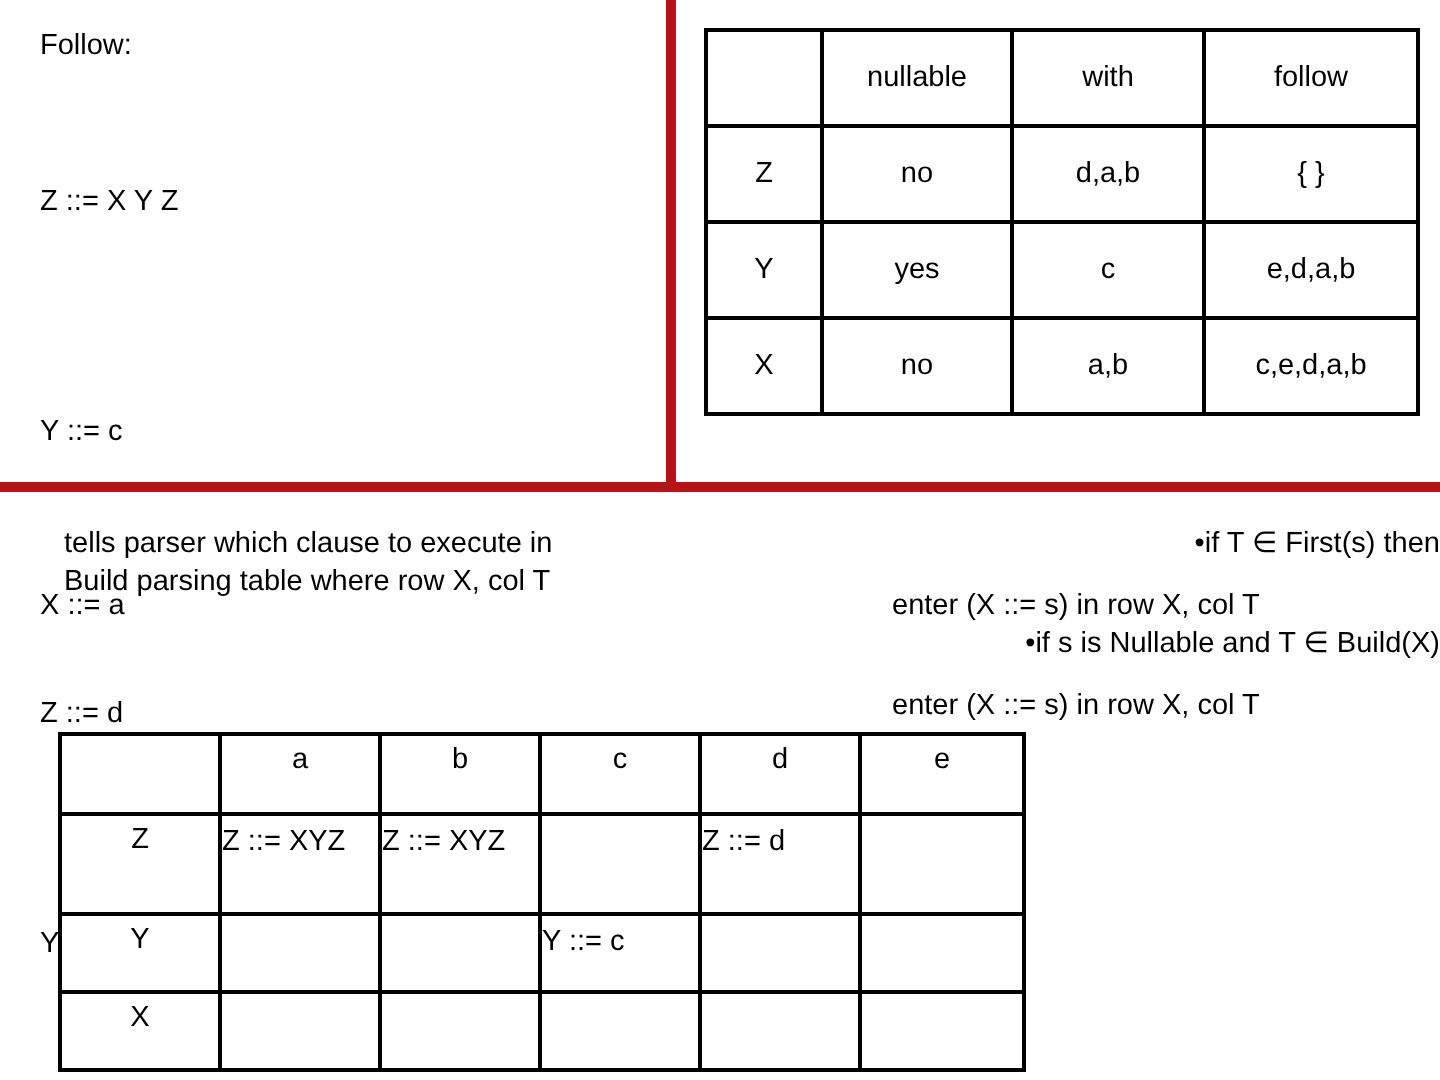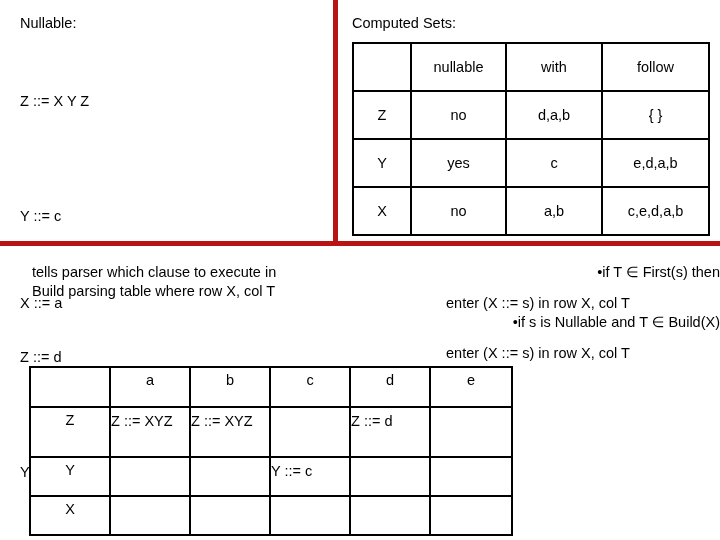--- a/index.html
+++ b/index.html
@@ -152,37 +152,36 @@
     line-height: 18px;
   }
 </style>
 </head>
 <body>
 
 <div id="red-vline"></div>
 <div id="red-hline"></div>
 
 <div id="grammar-panel">
-  <div class="section-label">Nullable:</div>
+  <div class="section-label">Follow:</div>
   <div id="grammar-rules">
     <div class="rule-row">
       <span class="rule-col-1">Z ::= X Y Z</span>
       <span class="rule-col-2">Y ::= c</span>
       <span class="rule-col-3">X ::= a</span>
     </div>
     <div class="rule-row">
       <span class="rule-col-1">Z ::= d</span>
       <span class="rule-col-2">Y ::=</span>
       <span class="rule-col-3">X ::= b Y e</span>
     </div>
   </div>
 </div>
 
 <div id="computed-panel">
-  <div id="computed-label">Computed Sets:</div>
   <table id="computed-table" class="grid">
     <colgroup>
       <col class="c0">
         <col class="c1">
         <col class="c2">
         <col class="c3">
     </colgroup>
     <tbody>
       <tr>
         <td></td>

